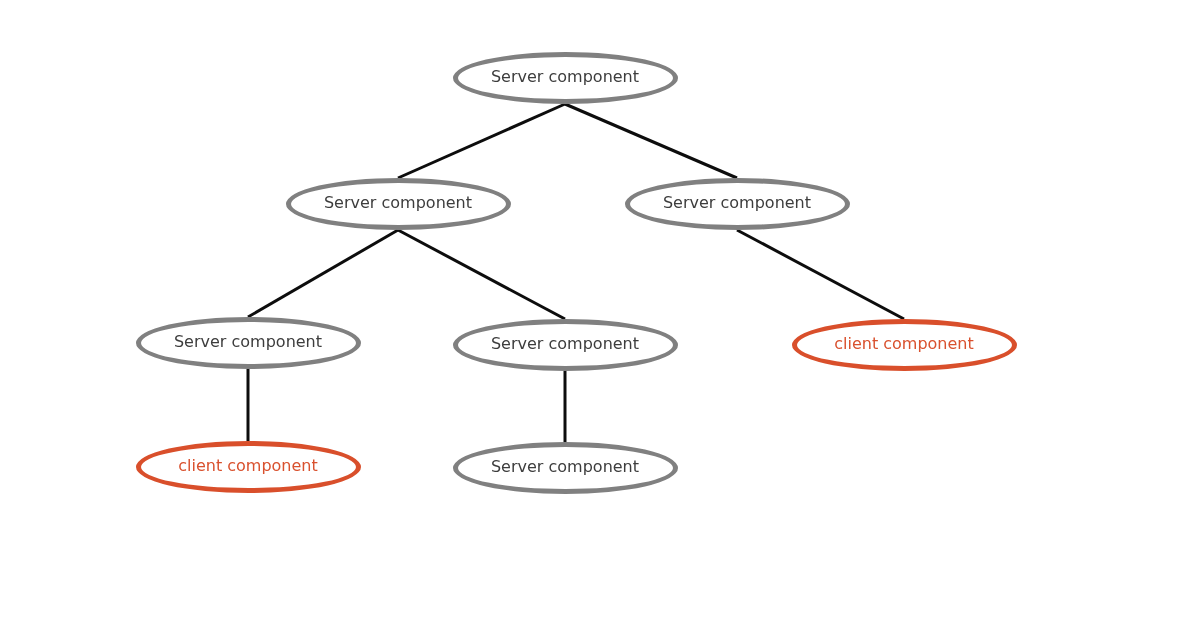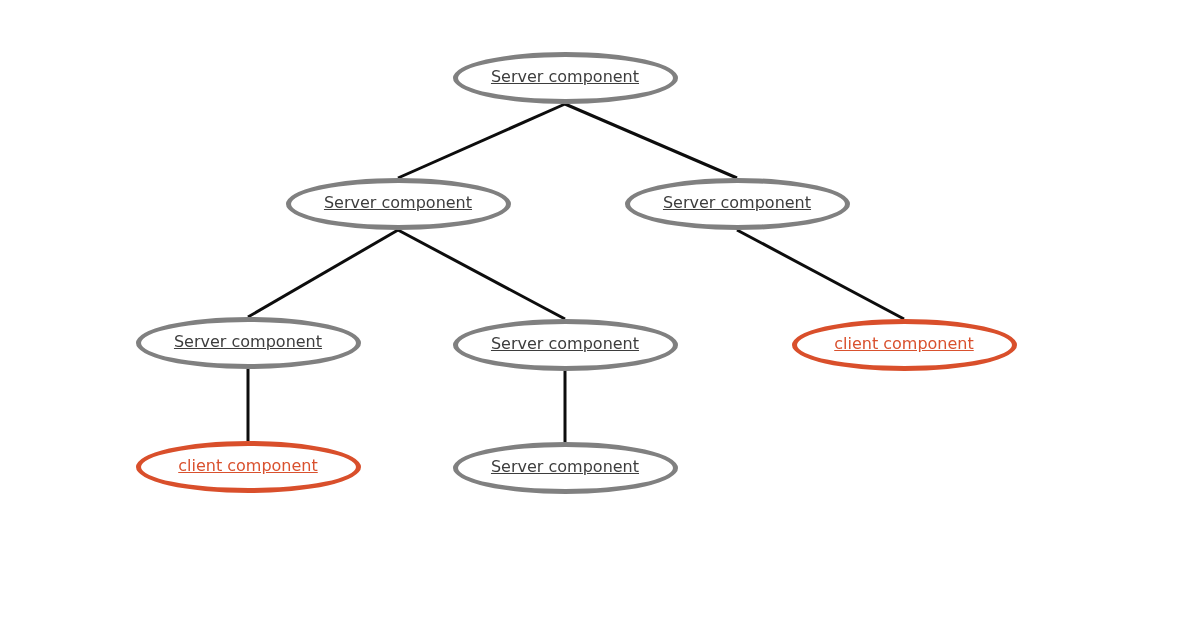--- a/index.html
+++ b/index.html
@@ -37,21 +37,20 @@
     border: 5px solid #808080;
     display: flex;
     align-items: center;
     justify-content: center;
     font-size: 16px;
     line-height: 1;
     white-space: nowrap;
   }
   .node span {
     transform: translateY(-1px);
-    text-decoration: underline;
   }
 </style>
 </head>
 <body>
 
 <div class="canvas">
   <svg class="edges" width="1200" height="630" viewBox="0 0 1200 630" xmlns="http://www.w3.org/2000/svg">
       <line x1="565" y1="104" x2="398" y2="178" stroke="#0d0d0d" stroke-width="3"></line>
       <line x1="565" y1="104" x2="737" y2="178" stroke="#0d0d0d" stroke-width="3"></line>
       <line x1="398" y1="230" x2="248" y2="317" stroke="#0d0d0d" stroke-width="3"></line>

